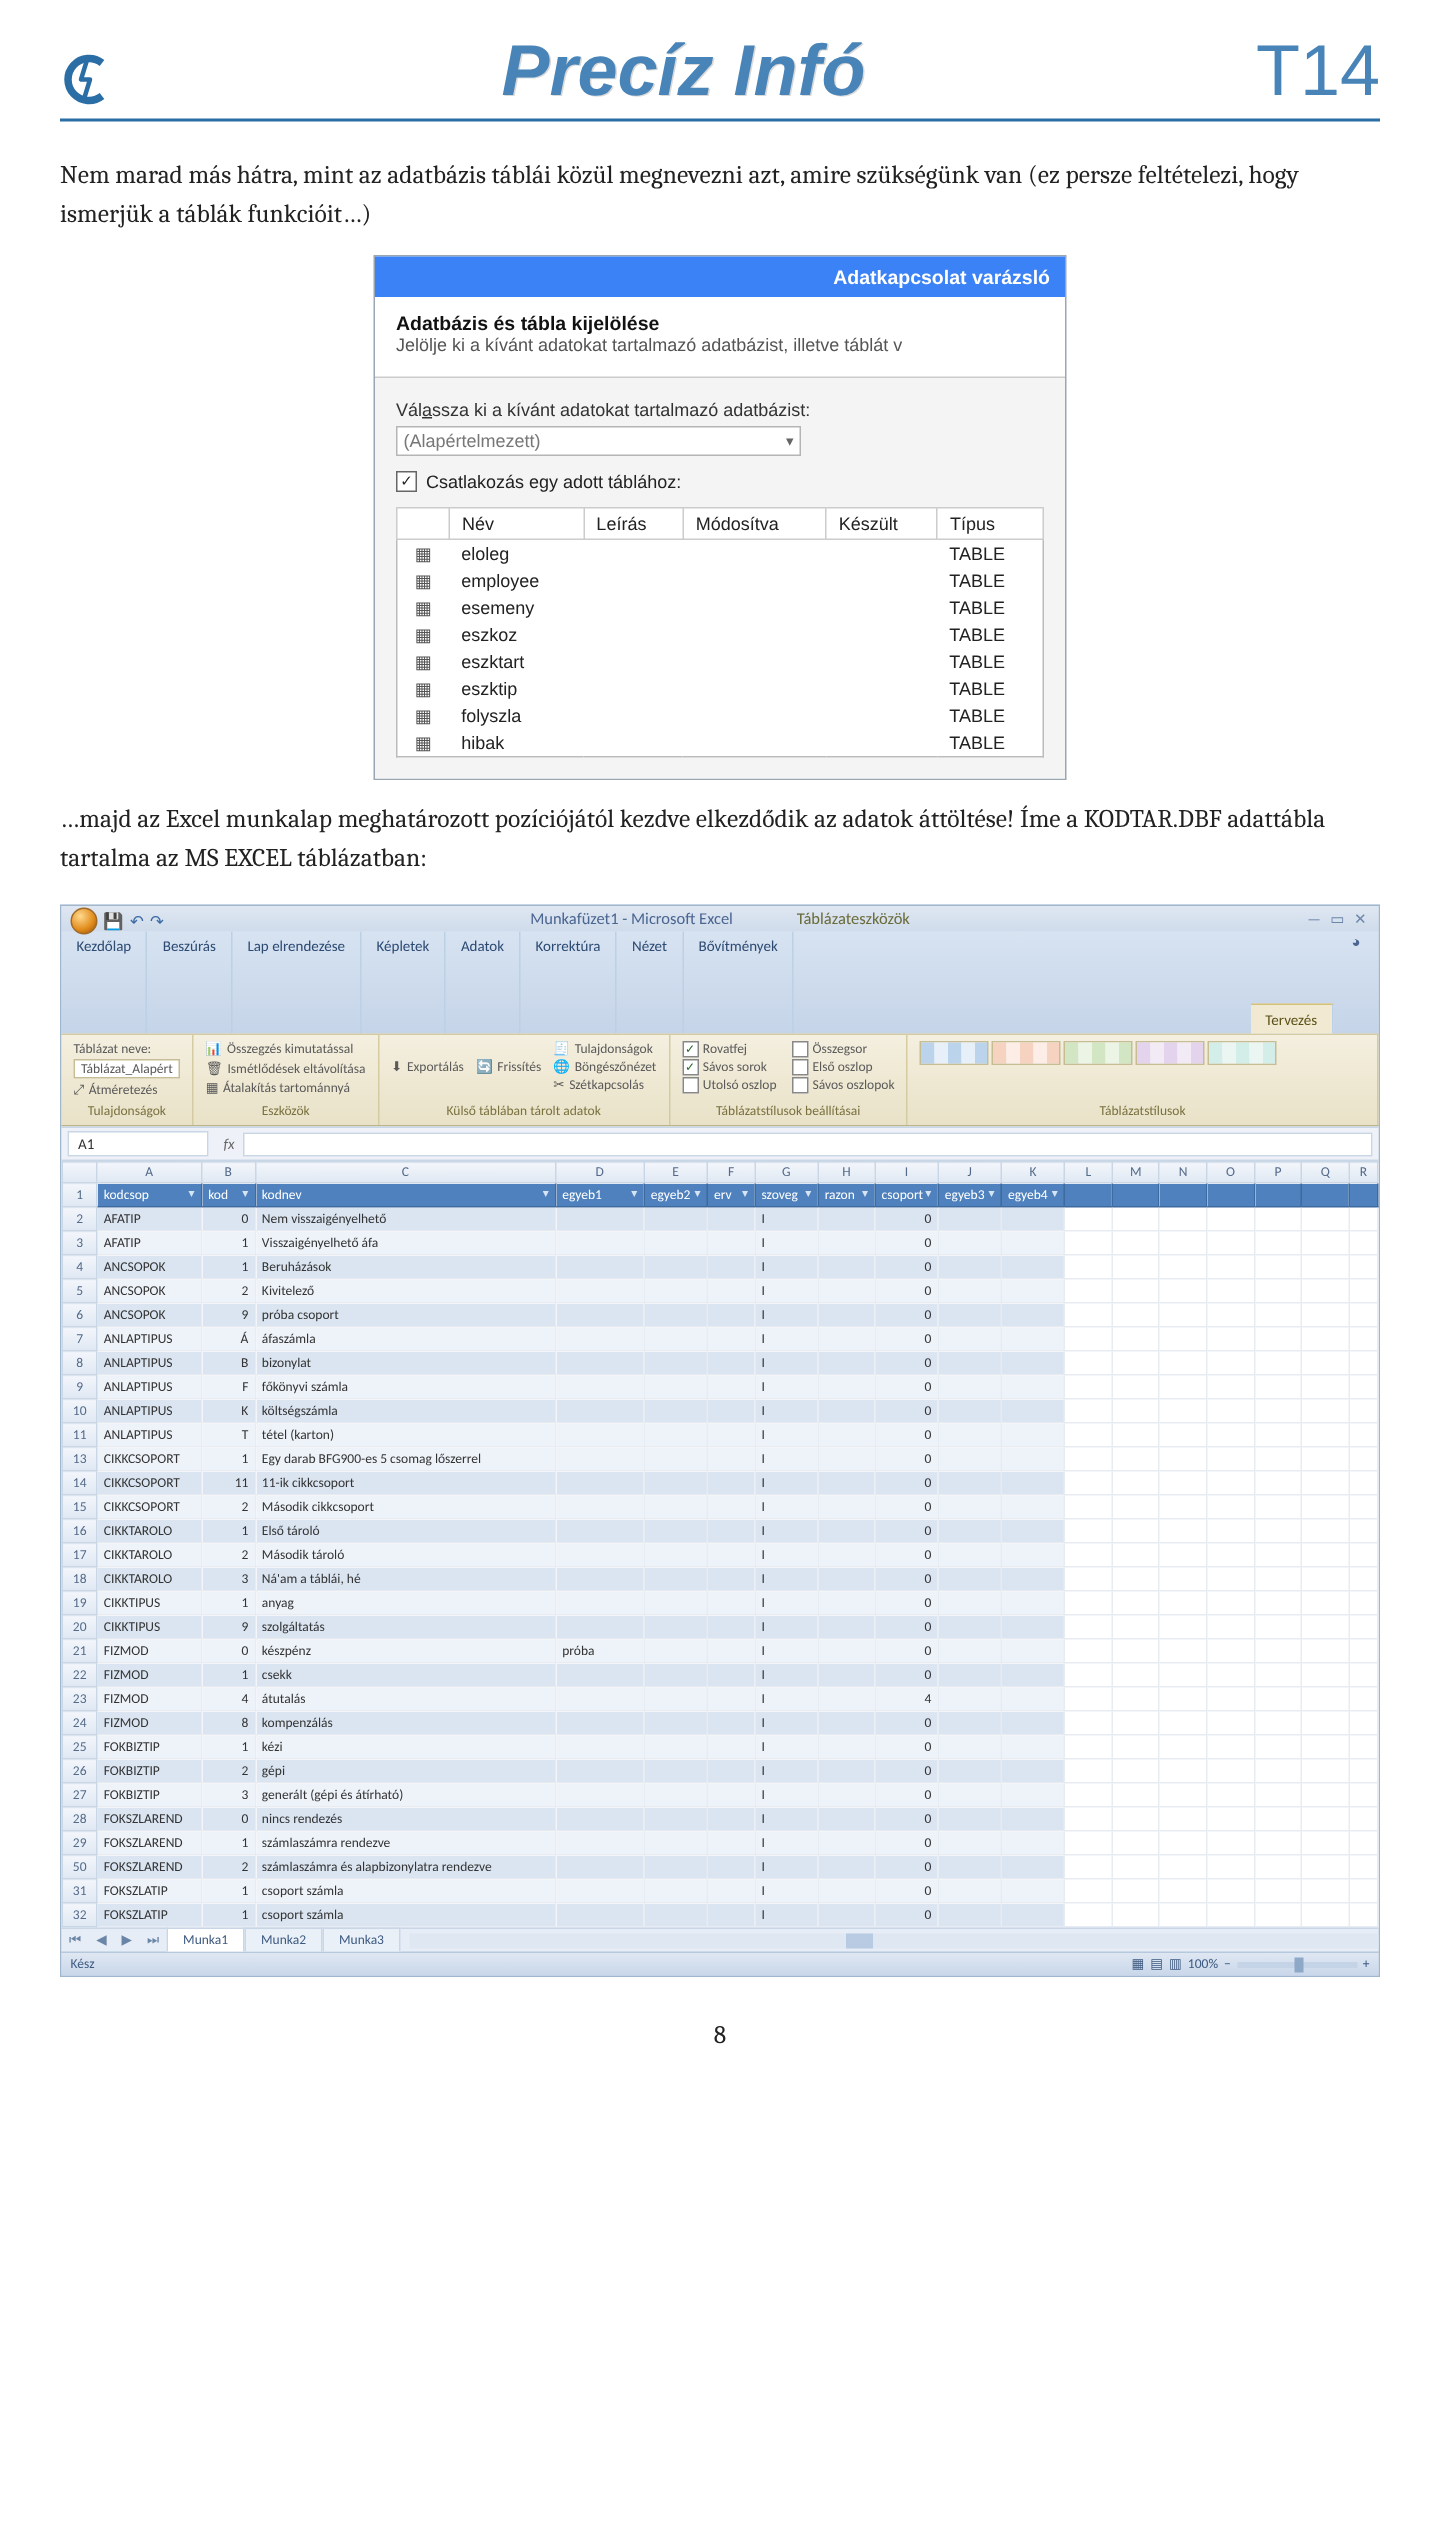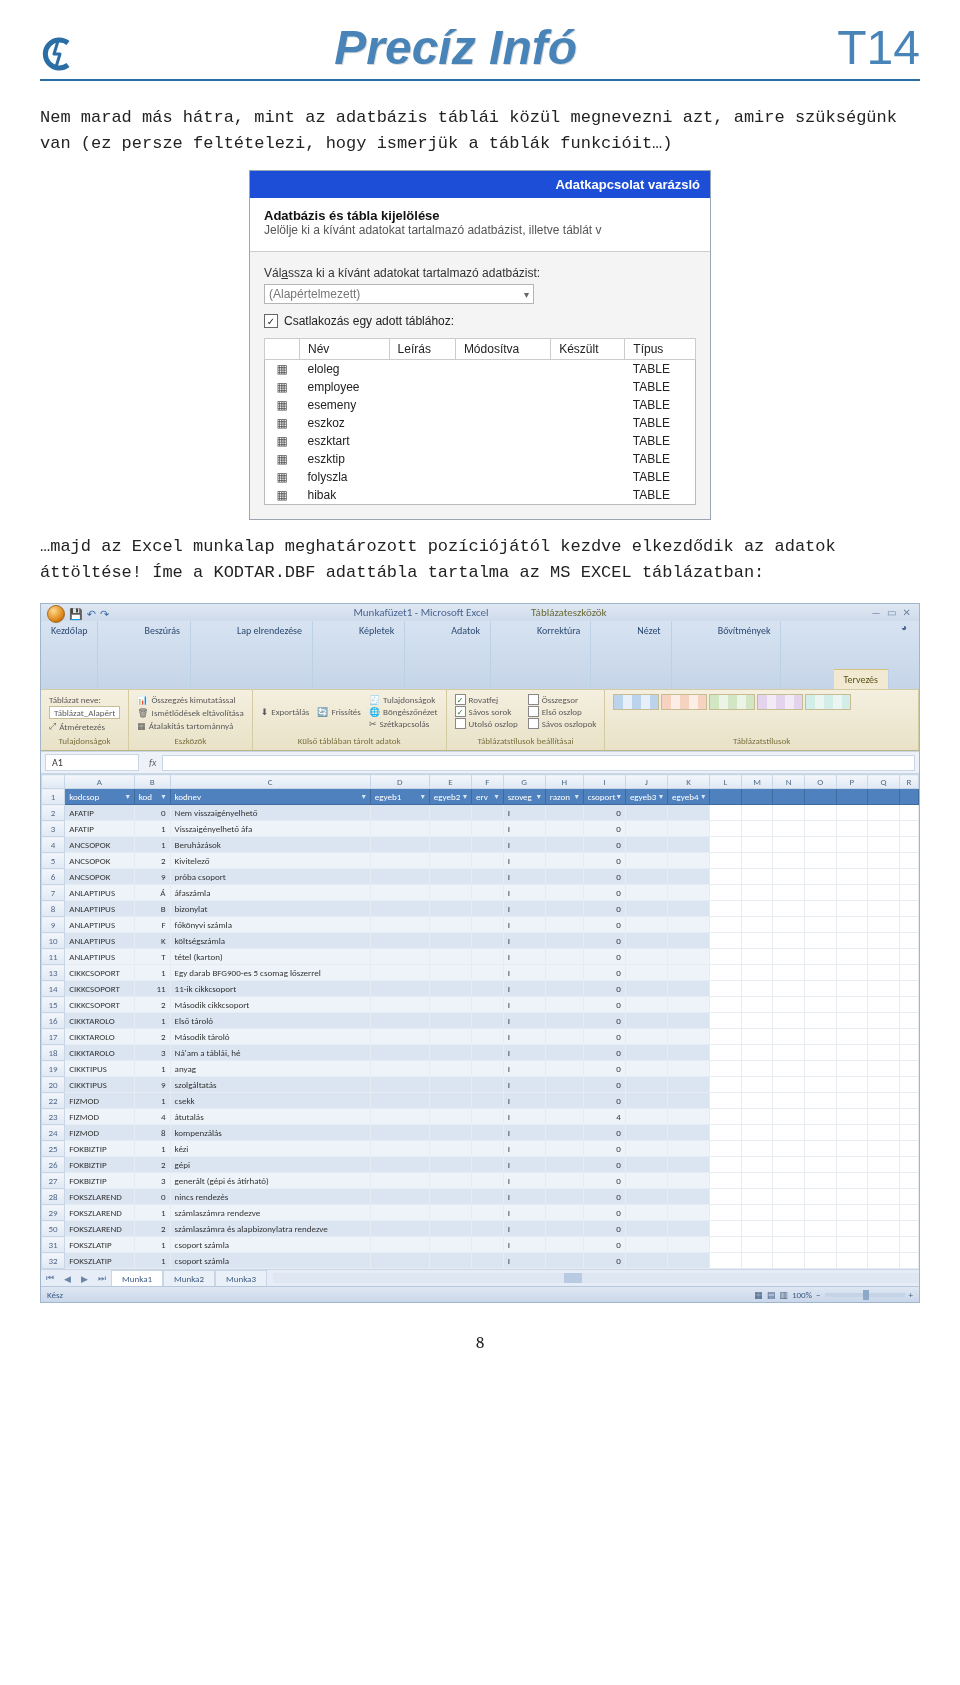--- a/index.html
+++ b/index.html
@@ -4,24 +4,24 @@
 <style>
   body { margin: 0; font-family: Cambria, Georgia, serif; background: #fff; color: #222; width: 960px; }
   .page { padding: 20px 40px 40px 40px; }
   .hdr { display: flex; align-items: flex-end; justify-content: space-between; border-bottom: 2px solid #2b6ea6; padding-bottom: 4px; margin-bottom: 24px; }
   .logo { display: flex; align-items: center; gap: 6px; }
   .logo-mark { color: #2b6ea6; font-family: Arial, sans-serif; }
   .logo-name { font-family: Arial, sans-serif; font-weight: bold; color: #2b6ea6; font-size: 30px; letter-spacing: -0.5px; }
   .logo-tag { font-family: Arial, sans-serif; font-size: 10px; color: #2b6ea6; font-weight: bold; margin-top: -4px; }
   .hdr-title { font-family: Liberation Sans, sans-serif; font-style: italic; font-weight: bold; color: #4884b8; font-size: 48px; text-shadow: 1px 1px 0 rgba(0,0,0,0.15); }
   .hdr-code { font-family: Arial, sans-serif; font-size: 48px; color: #4884b8; font-weight: 500; }
-  .body-text { font-size: 17px; line-height: 1.5; margin: 14px 0; font-family: Liberation Mono, monospace; }
+  .body-text { font-size: 17px; line-height: 1.5; margin: 14px 0; }
   .wiz-wrap { display: flex; justify-content: center; }
   .wiz { width: 460px; border: 1px solid #9aa6b2; font-family: Tahoma, Arial, sans-serif; font-size: 12px; background: #fff; color: #222; }
-  .wiz-title { background: #1d4ed8; color: #fff; font-weight: bold; text-align: right; padding: 6px 10px; font-size: 13px; }
+  .wiz-title { background: #3b82f6; color: #fff; font-weight: bold; text-align: right; padding: 6px 10px; font-size: 13px; }
   .wiz-head { padding: 10px 14px 14px 14px; border-bottom: 1px solid #ccc; background: #fff; }
   .wiz-head-main { font-weight: bold; font-size: 13px; color: #111; margin-bottom: 0; }
   .wiz-head-sub { color: #555; font-size: 12px; }
   .wiz-body { padding: 14px; background: #f4f4f4; }
   .wiz-lbl { font-size: 12px; color: #333; margin-bottom: 4px; }
   .wiz-lbl span.u { text-decoration: underline; }
   .wiz-combo { display: flex; align-items: center; border: 1px solid #b5b5b5; background: #fff; padding: 2px 4px; width: 260px; justify-content: space-between; color: #777; margin-bottom: 10px; }
   .wiz-combo .arr { font-size: 10px; color: #666; }
   .wiz-check { display: flex; align-items: center; gap: 6px; margin-bottom: 10px; }
   .wiz-check .cb { width: 12px; height: 12px; border: 1px solid #666; background: #fff; display: flex; align-items: center; justify-content: center; font-size: 10px; color: #222; }
@@ -214,21 +214,21 @@
         </span>
         <span>Munkafüzet1 - Microsoft Excel</span>
         <span style="margin-left:40px;color:#6b6b3a">Táblázateszközök</span>
         <span class="r">
           <span>—</span>
           <span>▭</span>
           <span>✕</span>
         </span>
       </div>
       <div class="ex-tabs">
-        <div id="ex-tabs-std" style="display: flex; gap: 36px;">
+        <div id="ex-tabs-std" style="display: flex;">
             <div class="ex-tab">Kezdőlap</div>
             <div class="ex-tab">Beszúrás</div>
             <div class="ex-tab">Lap elrendezése</div>
             <div class="ex-tab">Képletek</div>
             <div class="ex-tab">Adatok</div>
             <div class="ex-tab">Korrektúra</div>
             <div class="ex-tab">Nézet</div>
             <div class="ex-tab">Bővítmények</div>
           </div>
         <div style="flex:1"></div>
@@ -768,20 +768,41 @@
                 <td class=""></td>
                 <td class=""></td>
                 <td class="wh"></td>
                 <td class="wh"></td>
                 <td class="wh"></td>
                 <td class="wh"></td>
                 <td class="wh"></td>
                 <td class="wh"></td>
                 <td class="wh"></td>
               </tr>
+              <tr class="bandalt">
+                <th class="rowh">21</th>
+                <td class="">FIZMOD</td>
+                <td class="num">0</td>
+                <td class="">készpénz</td>
+                <td class="">próba</td>
+                <td class=""></td>
+                <td class=""></td>
+                <td class="">I</td>
+                <td class=""></td>
+                <td class="num">0</td>
+                <td class=""></td>
+                <td class=""></td>
+                <td class="wh"></td>
+                <td class="wh"></td>
+                <td class="wh"></td>
+                <td class="wh"></td>
+                <td class="wh"></td>
+                <td class="wh"></td>
+                <td class="wh"></td>
+              </tr>
               <tr class="band">
                 <th class="rowh">22</th>
                 <td class="">FIZMOD</td>
                 <td class="num">1</td>
                 <td class="">csekk</td>
                 <td class=""></td>
                 <td class=""></td>
                 <td class=""></td>
                 <td class="">I</td>
                 <td class=""></td>

